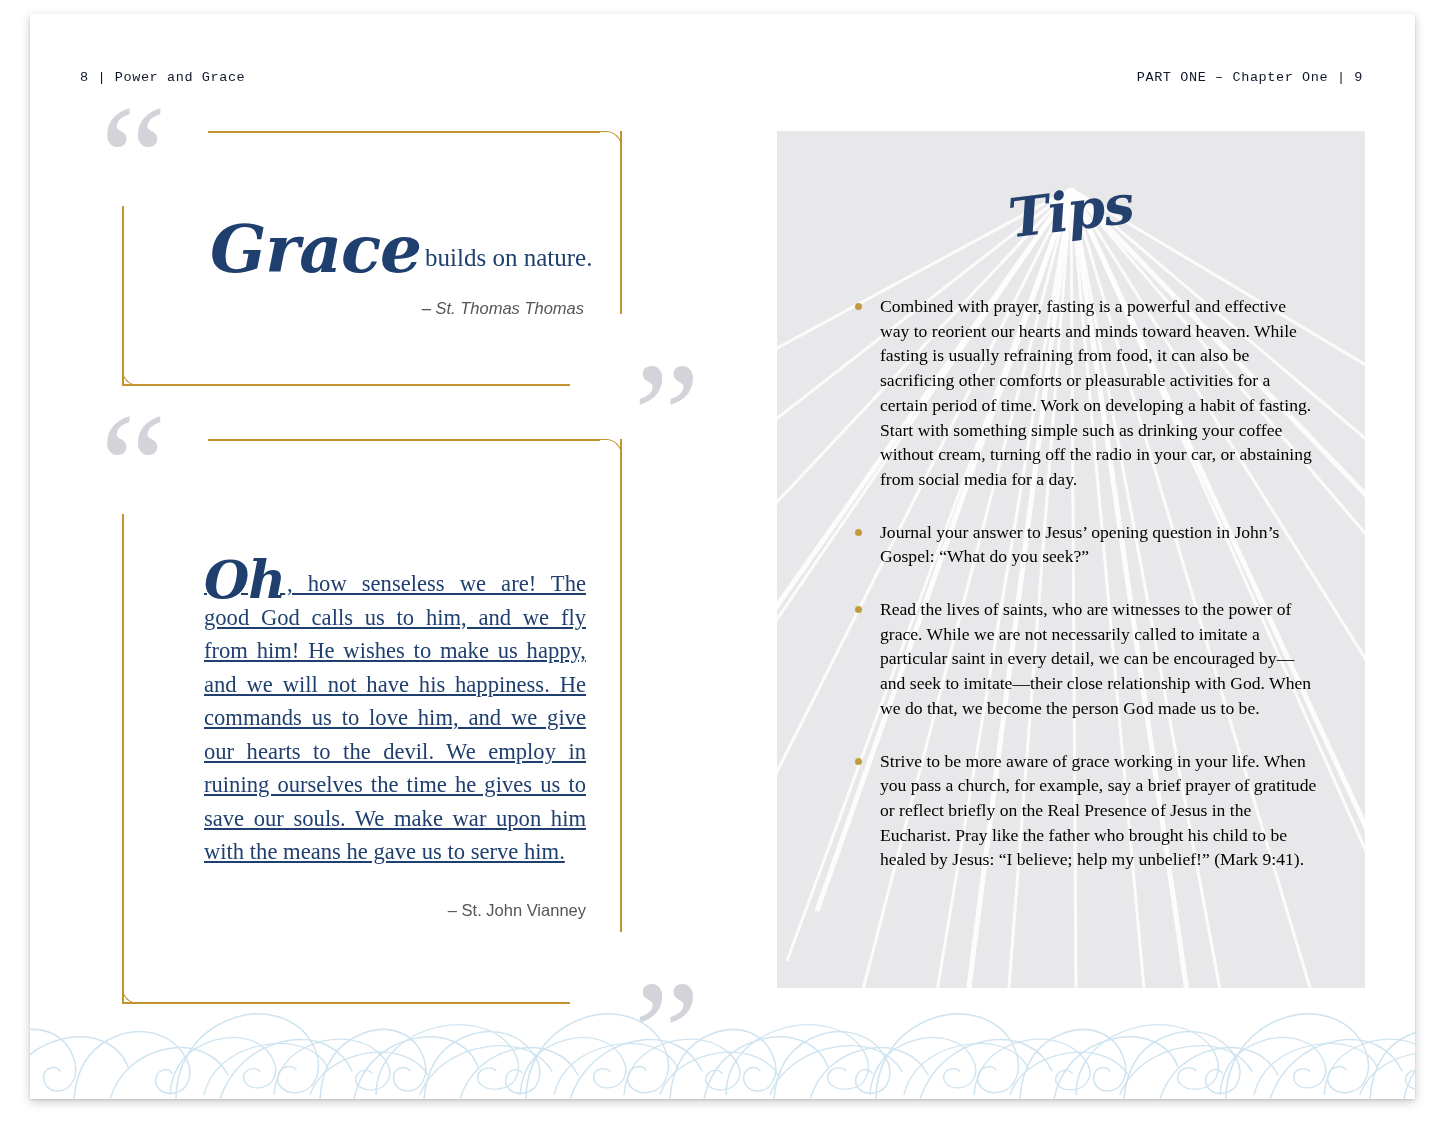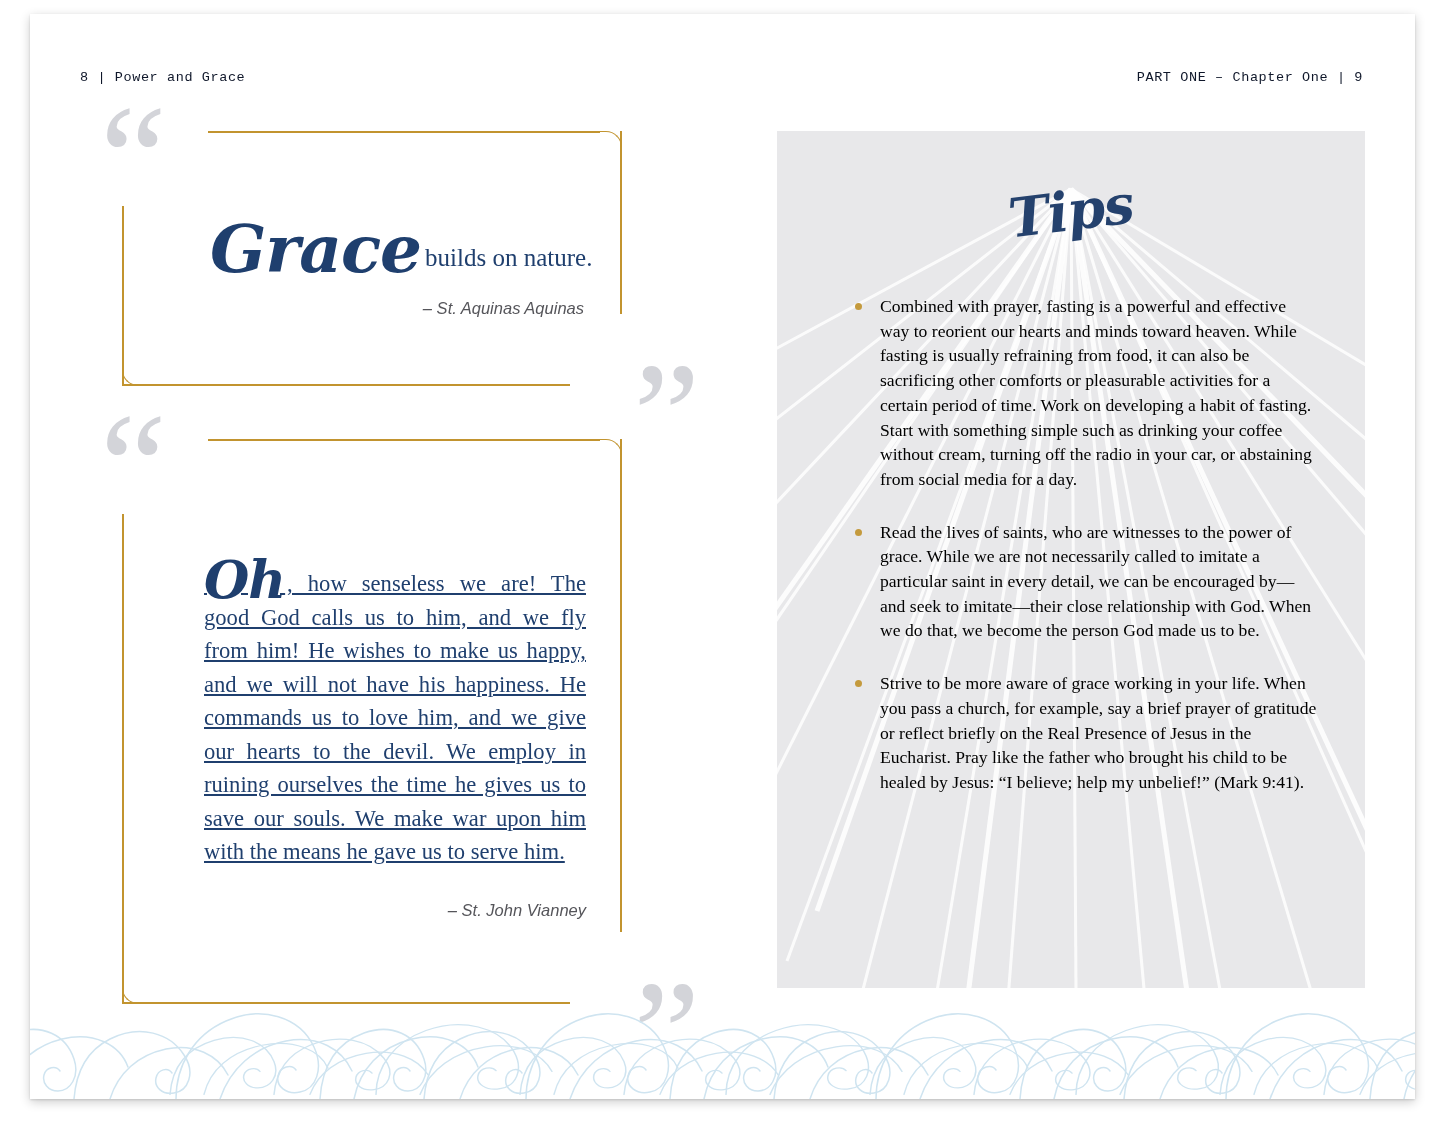--- a/index.html
+++ b/index.html
@@ -125,21 +125,20 @@
     line-height: 0;
     position: relative;
     top: 7px;
     padding-right: 2px;
   }
   #quote-2-attr {
     position: absolute;
     right: 36px;
     top: 462px;
     font-family: "Liberation Sans", sans-serif;
-    font-style: italic;
     font-size: 16.5px;
     color: #55555a;
     white-space: nowrap;
   }
 
   
   #tips-panel {
     position: absolute;
     left: 747px;
     top: 117px;
@@ -212,21 +211,21 @@
     <div class="frame-corner-tr"></div>
     <div class="frame-corner-bl"></div>
 
     <div class="qmark open">“</div>
     <div class="qmark close">”</div>
 
     <div class="quote-body">
       <div id="quote-1-line">
         <span class="script-word">Grace</span><span class="lead-in">builds on nature.</span>
       </div>
-      <div id="quote-1-attr">– St. Aquinas Aquinas</div>
+      <div id="quote-1-attr">– St. Thomas Thomas</div>
     </div>
   </div>
 
   <div class="quote-card" id="quote-card-2">
     <div class="frame-top"></div>
     <div class="frame-right"></div>
     <div class="frame-bottom"></div>
     <div class="frame-left"></div>
     <div class="frame-corner-tr"></div>
     <div class="frame-corner-bl"></div>
@@ -274,20 +273,24 @@
 
     <div id="tips-title">Tips</div>
 
     <div id="tips-list">
       <div class="tip-item">
         <span class="tip-bullet"></span>
         <span>Combined with prayer, fasting is a powerful and effective way to reorient our hearts and minds toward heaven. While fasting is usually refraining from food, it can also be sacrificing other comforts or pleasurable activities for a certain period of time. Work on developing a habit of fasting. Start with something simple such as drinking your coffee without cream, turning off the radio in your car, or abstaining from social media for a day.</span>
       </div>
       <div class="tip-item">
         <span class="tip-bullet"></span>
+        <span>Journal your answer to Jesus’ opening question in John’s Gospel: “What do you seek?”</span>
+      </div>
+      <div class="tip-item">
+        <span class="tip-bullet"></span>
         <span>Read the lives of saints, who are witnesses to the power of grace. While we are not necessarily called to imitate a particular saint in every detail, we can be encouraged by—and seek to imitate—their close relationship with God. When we do that, we become the person God made us to be.</span>
       </div>
       <div class="tip-item">
         <span class="tip-bullet"></span>
         <span>Strive to be more aware of grace working in your life. When you pass a church, for example, say a brief prayer of gratitude or reflect briefly on the Real Presence of Jesus in the Eucharist. Pray like the father who brought his child to be healed by Jesus: “I believe; help my unbelief!” (Mark 9:41).</span>
       </div>
     </div>
   </div>
 
   <svg id="wave-band" viewBox="0 0 1385 92" preserveAspectRatio="none" aria-hidden="true">

